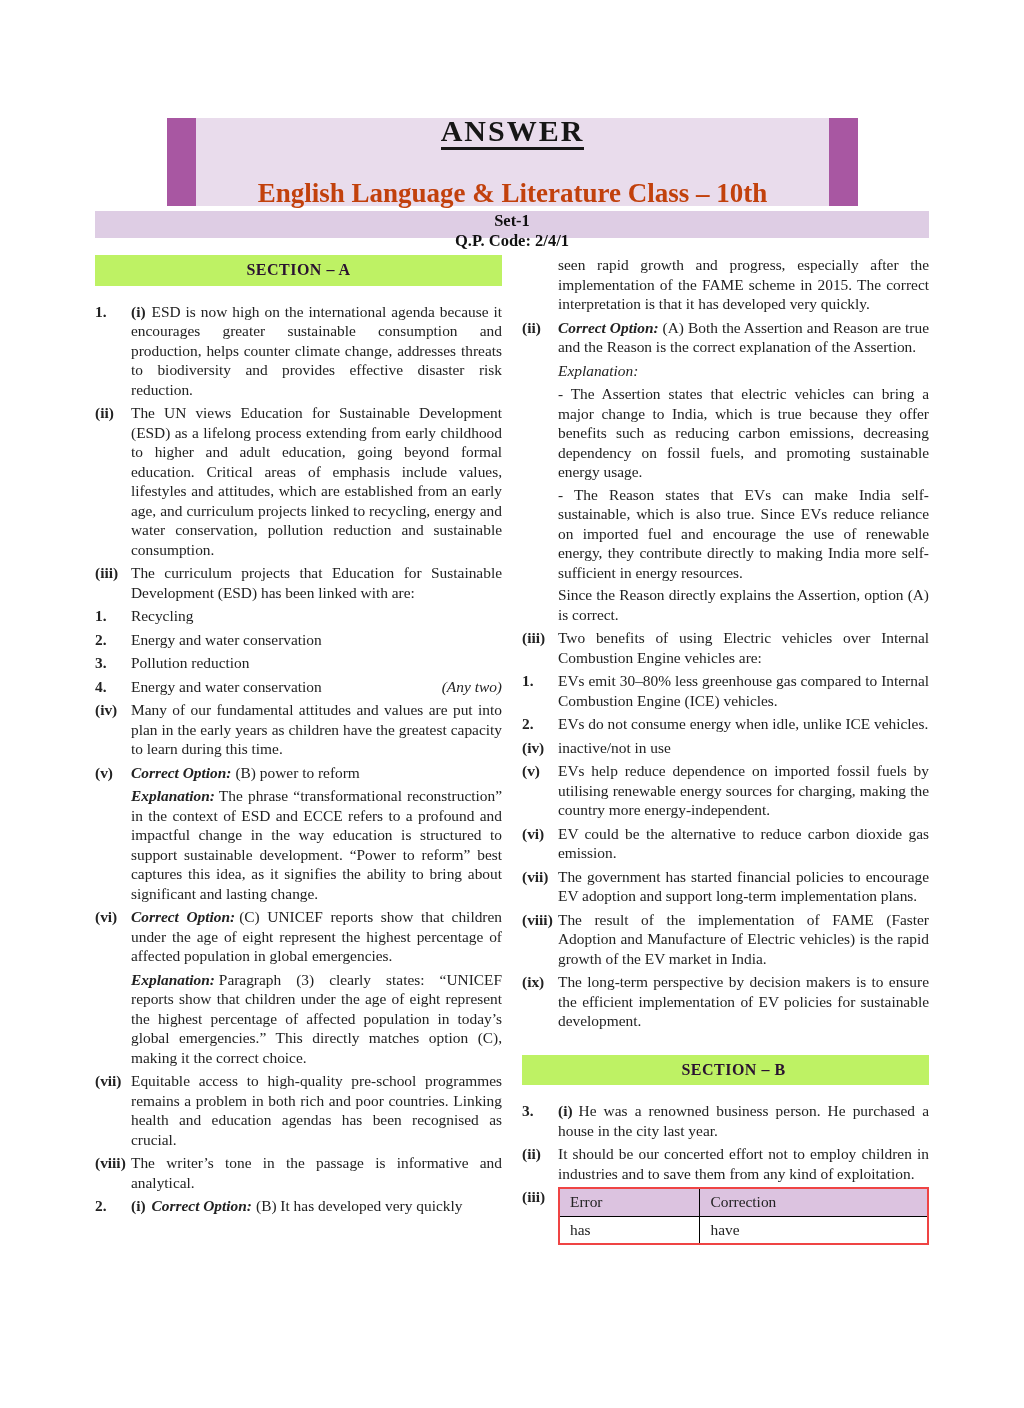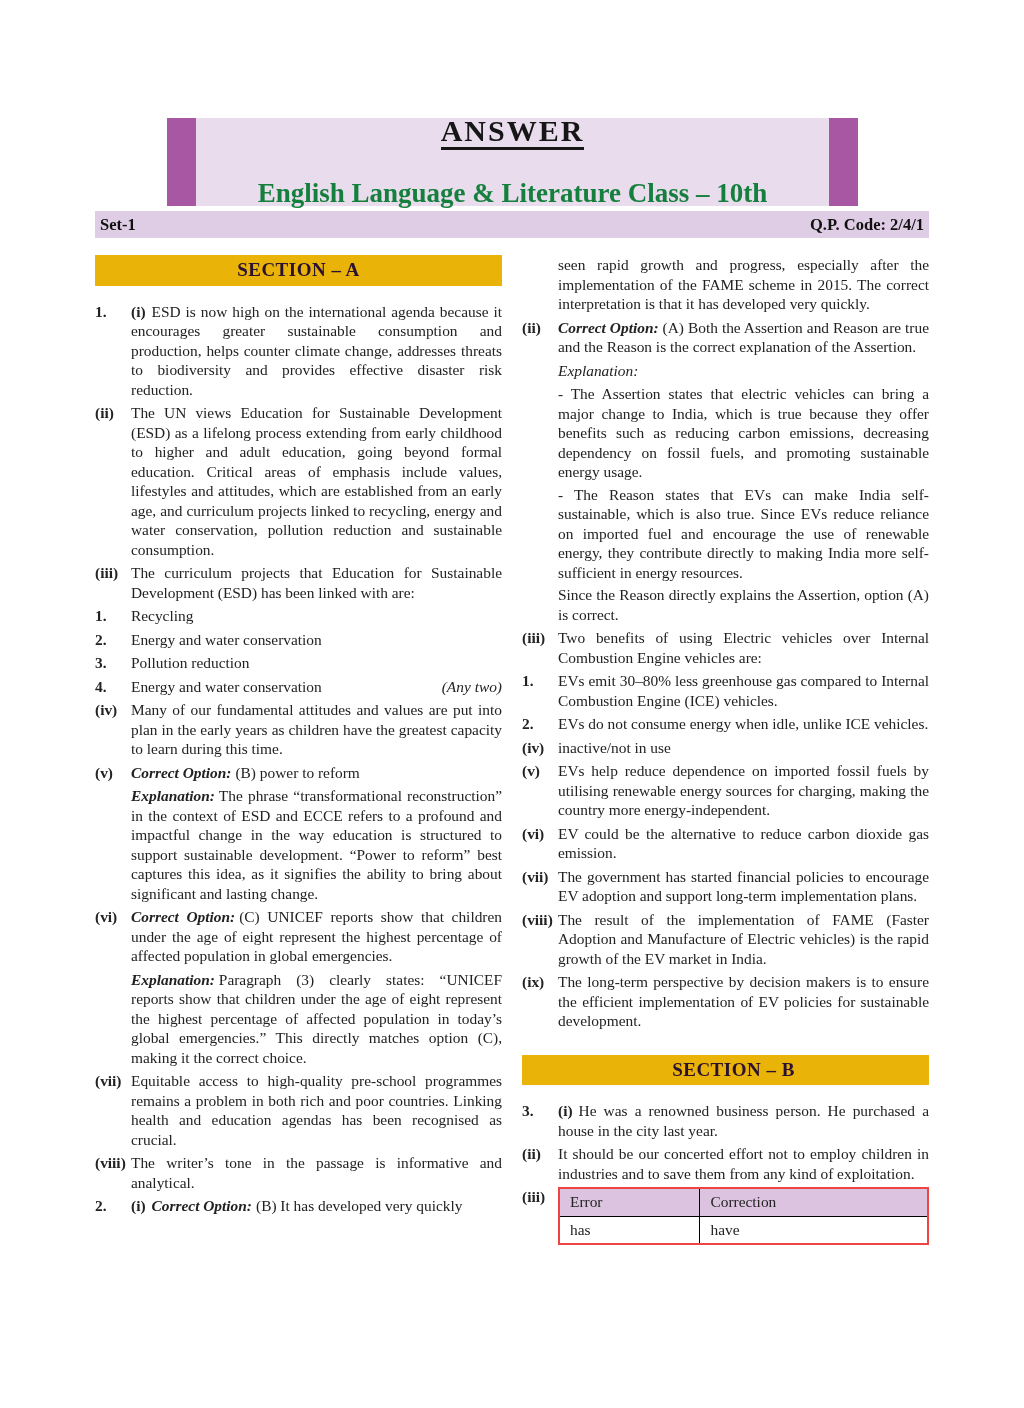--- a/index.html
+++ b/index.html
@@ -14,36 +14,36 @@
   .banner {
     position:absolute; top:118px; left:167px; width:691px; height:88px;
     background:#e9dcec; display:flex; align-items:stretch;
   }
   .accent-bar { width:29px; background:#a857a2; flex:0 0 auto; }
   .banner-center { flex:1; display:flex; flex-direction:column; align-items:center; justify-content:center;gap:28px; }
   .main-title {
     font-size:30px; font-weight:bold; letter-spacing:2px; color:#161616;
     border-bottom:3px solid #161616; line-height:1.05; padding-bottom:1px;
   }
-  .sub-title { font-size:27px; font-weight:bold; color:#15803d; margin-top:0; white-space:nowrap; }
+  .sub-title { font-size:27px; font-weight:bold; color:#c2410c; margin-top:0; white-space:nowrap; }
   
   .meta-bar {
     position:absolute; top:211px; left:95px; width:834px; height:27px;
     background:#decde4; display:flex; justify-content:space-between; align-items:center;
-    padding:0 5px; font-size:16.5px; font-weight:bold; color:#111;
+    padding:0 5px; font-size:16.5px; font-weight:bold; color:#111;flex-direction:column;
   }
   
   .columns {
     position:absolute; top:255px; left:95px; width:834px;
     display:flex; gap:20px; align-items:flex-start;
   }
   .col { flex:1; min-width:0; font-size:15.4px; line-height:19.5px; }
   .section-header {
-    background:#eab308; color:#2a1230; text-align:center;
-    font-size:19px; font-weight:bold; letter-spacing:0.5px;
+    background:#bef264; color:#2a1230; text-align:center;
+    font-size:16px; font-weight:bold; letter-spacing:0.5px;
     padding:5px 0 6px; margin-bottom:16px;
   }
   .section-header.b { margin-top:24px; margin-bottom:16px;padding-left:16px; }
   
   .item { display:flex; align-items:flex-start; margin-bottom:4px; }
   .m { flex:0 0 auto; min-width:36px; font-weight:bold; padding-right:2px; }
   .m.wide { min-width:36px; }
   .body { flex:1; min-width:0; text-align:justify; }
   .bm { font-weight:bold; margin-right:6px; }
   .lbl { font-style:italic; margin-right:4px;font-weight:bold; }

